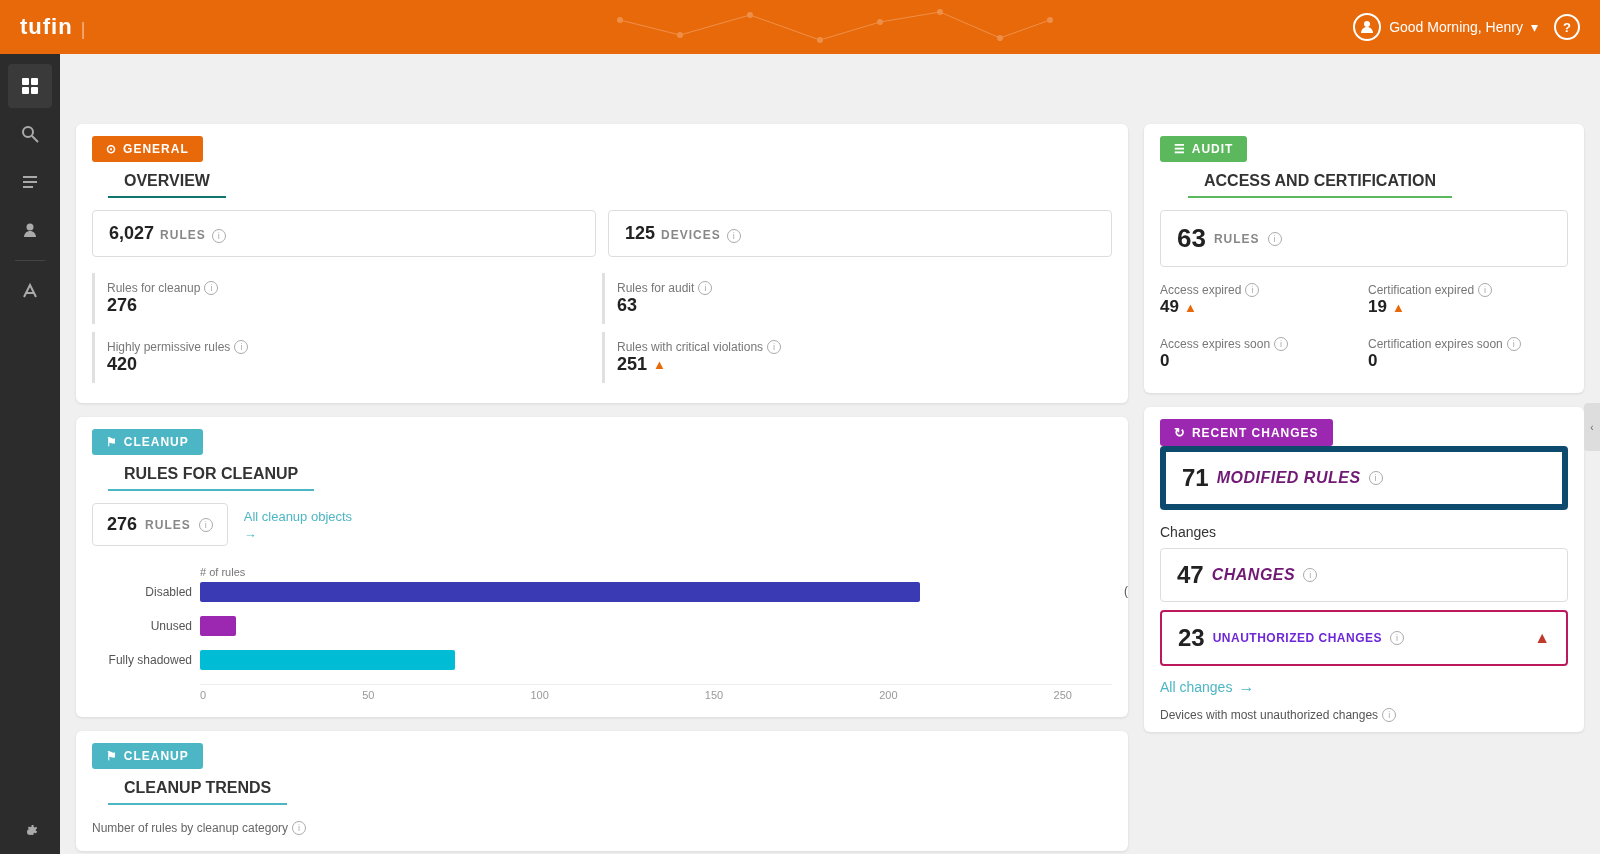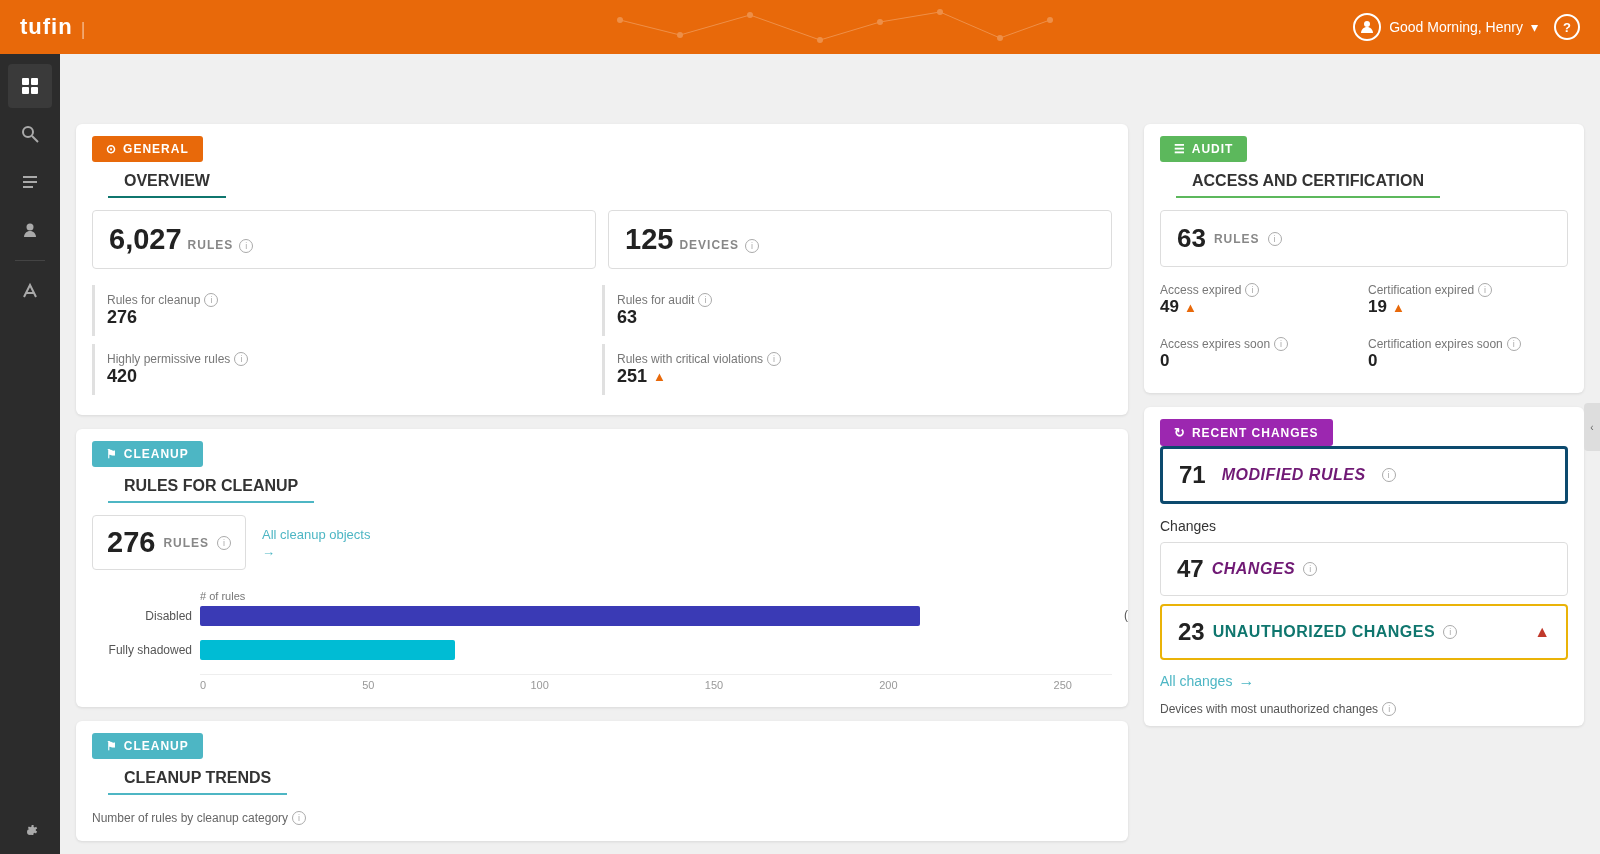--- a/index.html
+++ b/index.html
@@ -148,21 +148,21 @@
     .stat-box {
       flex: 1;
       border: 1px solid #ddd;
       border-radius: 4px;
       padding: 12px 16px;
       display: flex;
       align-items: center;
       gap: 8px;
     }
     .stat-box-number {
-      font-size: 29px;
+      font-size: 18px;
       font-weight: bold;
       color: #222;
     }
     .stat-box-label {
       font-size: 12px;
       color: #888;
       font-weight: bold;
       letter-spacing: 1px;
     }
 
@@ -279,26 +279,26 @@
     .audit-sub-value {
       font-size: 17px;
       font-weight: bold;
       color: #222;
       display: flex; align-items: center; gap: 5px;
     }
 
     
     .changes-big-box {
       margin: 0 16px 10px 16px;
-      border: 3px solid #0c4a6e;
+      border: 6px solid #0c4a6e;
       border-radius: 4px;
       padding: 12px 16px;
       display: flex;
       align-items: center;
-      gap: 16px;
+      gap: 8px;
     }
     .changes-number {
       font-size: 24px;
       font-weight: bold;
       color: #222;
     }
     .changes-sublabel {
       font-size: 16px;
       color: #701a75;
       font-weight: bold;
@@ -314,30 +314,30 @@
     .changes-box {
       margin: 0 16px 8px 16px;
       border: 1px solid #ddd;
       border-radius: 4px;
       padding: 12px 16px;
       display: flex;
       align-items: center;
       gap: 8px;
     }
     .changes-box-unauth {
-      border: 2px solid #eab308;
+      border: 2px solid #be185d;
     }
     .changes-unauth-number {
       font-size: 24px;
       font-weight: bold;
       color: #222;
     }
     .changes-unauth-label {
-      font-size: 16px;
-      color: #0f766e;
+      font-size: 12px;
+      color: #6d28d9;
       font-weight: bold;
       letter-spacing: 0.5px;
     }
     .all-changes-link {
       padding: 4px 16px 8px 16px;
       display: flex;
       align-items: center;
       gap: 6px;
       font-size: 14px;
       color: #4db6c4;
@@ -588,20 +588,27 @@
         <div class="chart-axis-label"># of rules</div>
 
         <div class="bar-row">
           <span class="bar-row-label">Disabled</span>
           <div class="bar-container">
             <div class="bar-fill" style="width:79%;background:#3a3ab5;"></div>
             <span class="bar-value">(196)</span>
           </div>
         </div>
         <div class="bar-row">
+          <span class="bar-row-label">Unused</span>
+          <div class="bar-container">
+            <div class="bar-fill" style="width:4%;background:#9c27b0;"></div>
+
+          </div>
+        </div>
+        <div class="bar-row">
           <span class="bar-row-label">Fully shadowed</span>
           <div class="bar-container">
             <div class="bar-fill" style="width:28%;background:#00bcd4;"></div>
 
           </div>
         </div>
 
         <div class="chart-axis">
           <span>0</span>
           <span>50</span>
@@ -629,21 +636,21 @@
 
   </div>
 
   <div class="right-col">
 
     <div class="card audit-card">
       <div class="section-tag tag-audit">
         <span>☰</span>
         <span>AUDIT</span>
       </div>
-      <div style="padding: 0 16px;">
+      <div style="padding: 0 28px;">
         <div class="section-title" style="border-bottom:2px solid #5cb85c;">ACCESS AND CERTIFICATION</div>
       </div>
       <div class="audit-stat-big">
         <span class="audit-stat-number">63</span>
         <span class="stat-box-label">RULES</span>
         <span class="info-icon">i</span>
       </div>
       <div class="audit-sub-grid">
         <div class="audit-sub-item">
           <div class="audit-sub-label">

